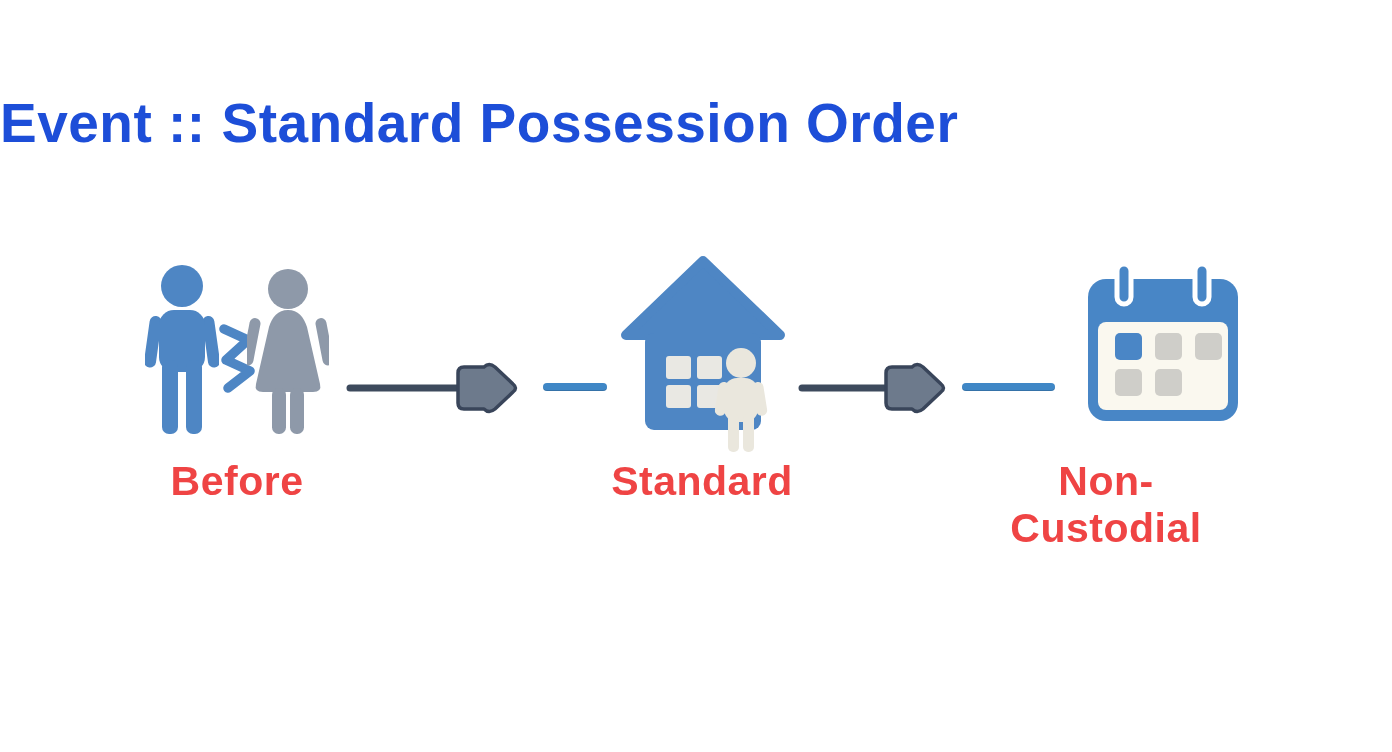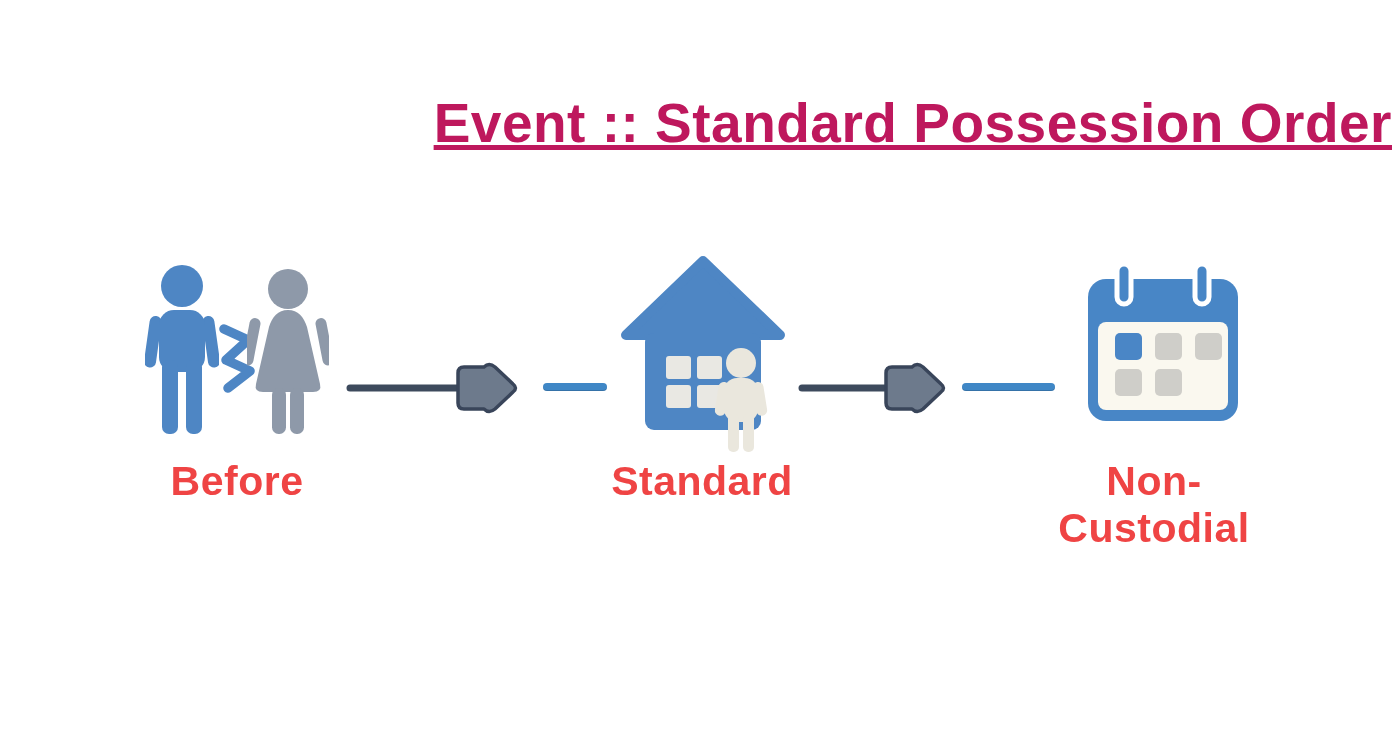--- a/index.html
+++ b/index.html
@@ -6,27 +6,26 @@
   .canvas{
     position:relative;
     width:1392px;height:752px;
     background:#ffffff;
     overflow:hidden;
     font-family:"Liberation Sans", sans-serif;
   }
   .title{
     position:absolute;
     top:92px;left:0;right:0;
-    text-align:right;
-    color:#be185d;
+    text-align:left;
+    color:#1d4ed8;
     font-weight:700;
     font-size:55px;
     line-height:1.14;
     letter-spacing:0.5px;
-    text-decoration:underline;
   }
   .stage-label{
     position:absolute;
     top:458px;
     text-align:center;
     color:#ef4444;
     font-weight:700;
     font-size:41px;
     letter-spacing:0.5px;
   }
@@ -119,15 +118,15 @@
       <rect x="110" y="4" width="14" height="40" rx="7" fill="#4886c6" stroke="#ffffff" stroke-width="5"></rect>
     </g>
     <g>
       <rect x="30" y="73" width="27" height="27" rx="5" fill="#4a86c6"></rect>
       <rect x="70" y="73" width="27" height="27" rx="5" fill="#cfcec9"></rect>
       <rect x="110" y="73" width="27" height="27" rx="5" fill="#cfcec9"></rect>
       <rect x="30" y="109" width="27" height="27" rx="5" fill="#cfcec9"></rect>
       <rect x="70" y="109" width="27" height="27" rx="5" fill="#cfcec9"></rect>
     </g>
   </svg>
-  <div class="stage-label" style="left:1014px;width:280px;">Non-Custodial</div>
+  <div class="stage-label" style="left:966px;width:280px;">Non-Custodial</div>
 
 </div>
 
 </body></html>

